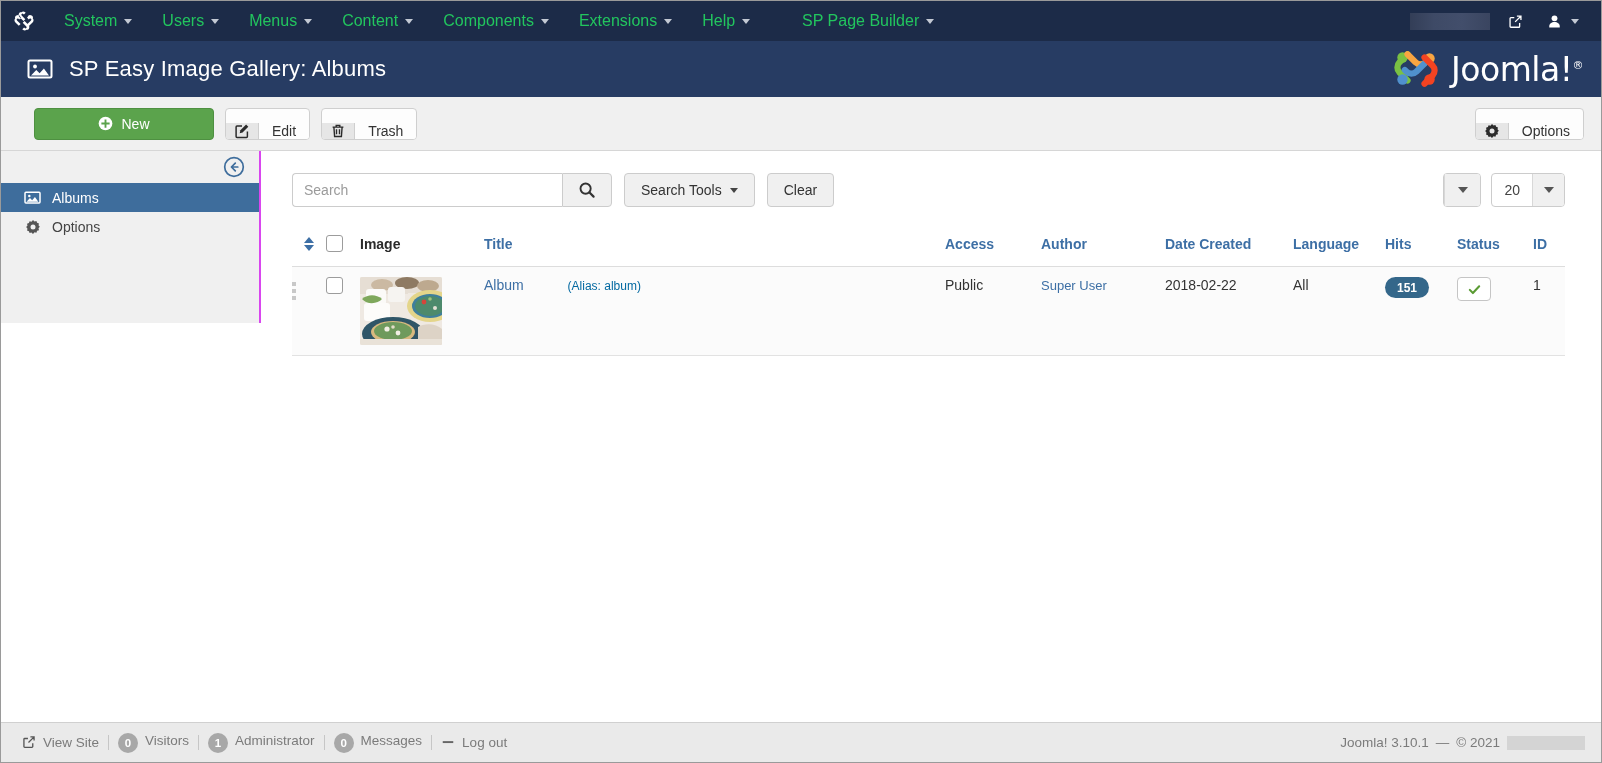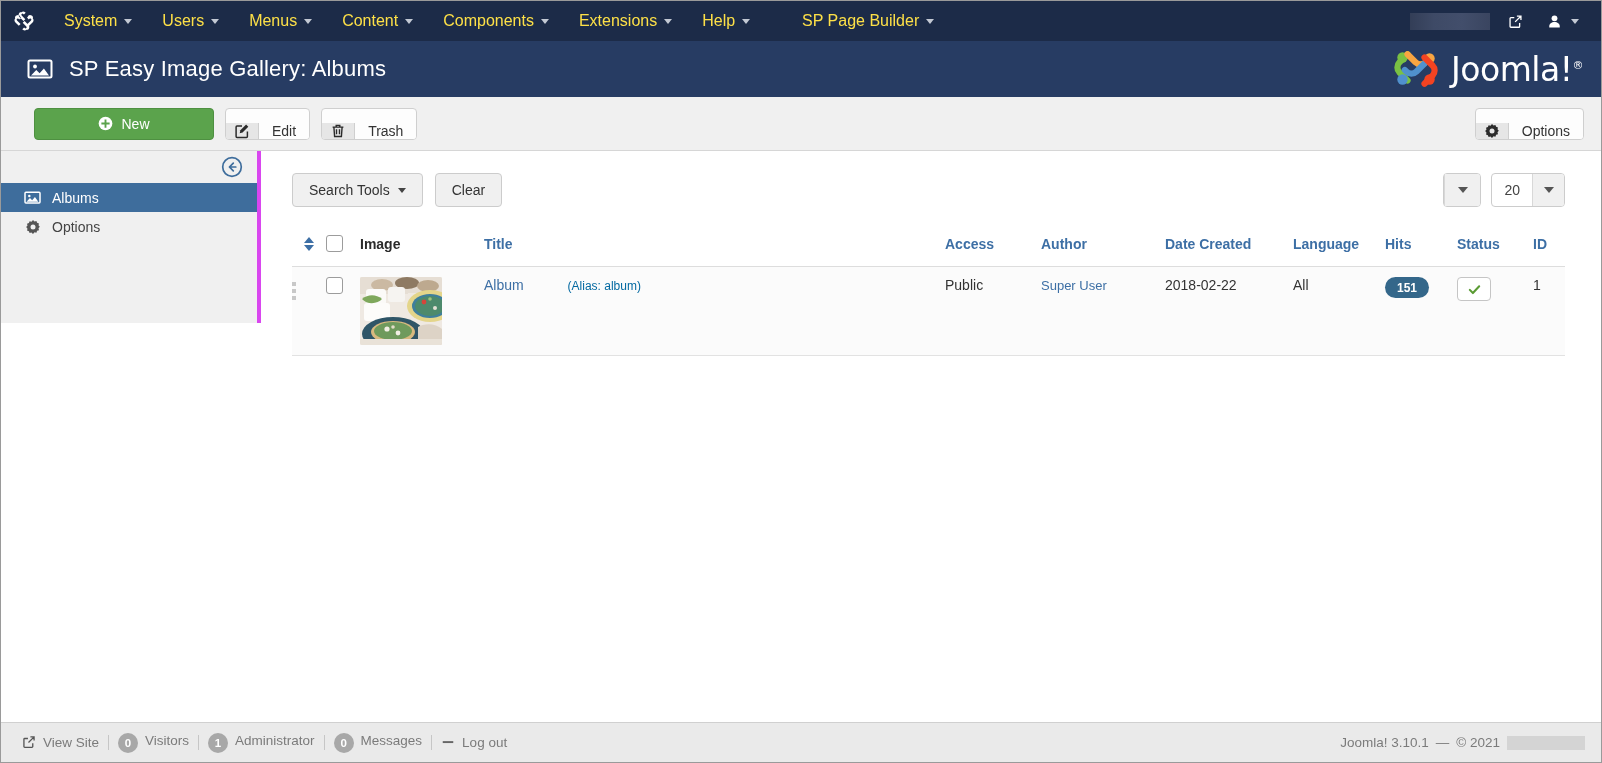--- a/index.html
+++ b/index.html
@@ -29,21 +29,21 @@
   }
   .joomla-mini {
     width:26px; height:26px; margin-right:12px;
     display:flex; align-items:center; justify-content:center;
     flex:0 0 auto;
   }
   .topnav { display:flex; align-items:center; gap:0; }
   .topnav-item {
     display:flex; align-items:center; gap:7px;
     padding:9px 15px;
-    color:#fde047; font-size:16px; white-space:nowrap;
+    color:#22c55e; font-size:16px; white-space:nowrap;
     cursor:pointer;
   }
   .caret-down {
     width:0;height:0;border-left:4px solid transparent;border-right:4px solid transparent;
     border-top:5px solid #c3c9d4; display:inline-block;
   }
   .topbar-right { margin-left:auto; display:flex; align-items:center; gap:0; }
   .redacted-top {
     width:80px; height:17px; background:#3b4764; margin-right:8px;
     background:linear-gradient(90deg,#333e57 0%, #3e4a66 30%, #424e6b 65%, #3a4560 100%);
@@ -101,21 +101,21 @@
   }
   .toolbar-right { margin-left:auto; display:flex; }
 
   
   .body-wrap { flex:1; display:flex; min-height:0; background:#fff; }
 
   
   .sidebar {
     width:260px; min-width:260px;
     background:#f0f0f0;
-    border-right:4px solid #d946ef;
+    border-right:2px solid #d946ef;
     display:flex; flex-direction:column;
     height:172px;
   }
   .sb-collapse { height:32px; display:flex; align-items:center; justify-content:flex-end; padding-right:14px; }
   .sb-item {
     display:flex; align-items:center; gap:10px;
     height:29px; padding:0 0 0 22px;
     font-size:14px; color:#444; cursor:pointer;
   }
   .sb-item.active { background:#3e6d9c; color:#fff; }
@@ -387,20 +387,29 @@
             <circle cx="8" cy="8" r="2.5" fill="#f0f0f0"></circle>
           </svg>
         </span>
         <span>Options</span>
       </div>
     </div>
 
     <div class="content">
 
       <div class="filterbar">
+        <div class="search-group">
+          <input class="search-input" type="text" value="" placeholder="Search" style="">
+          <div class="search-btn">
+            <svg width="18" height="18" viewBox="0 0 18 18">
+              <circle cx="7.6" cy="7.6" r="5.1" fill="none" stroke="#333" stroke-width="1.9"></circle>
+              <path stroke="#333" stroke-width="2.2" stroke-linecap="round" d="M11.5 11.5 15.6 15.6"></path>
+            </svg>
+          </div>
+        </div>
 
         <div class="btn-plain">
           <span>Search Tools</span>
           <span style="width:0;height:0;border-left:4px solid transparent;border-right:4px solid transparent;border-top:5px solid #444;"></span>
         </div>
 
         <div class="btn-plain">
           <span>Clear</span>
         </div>
 

